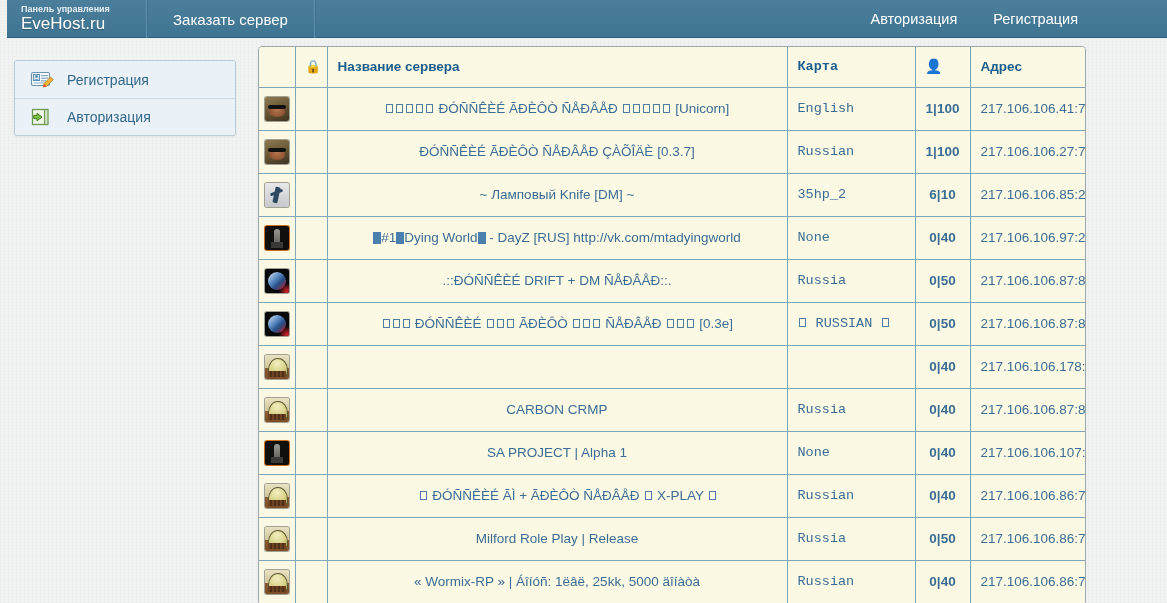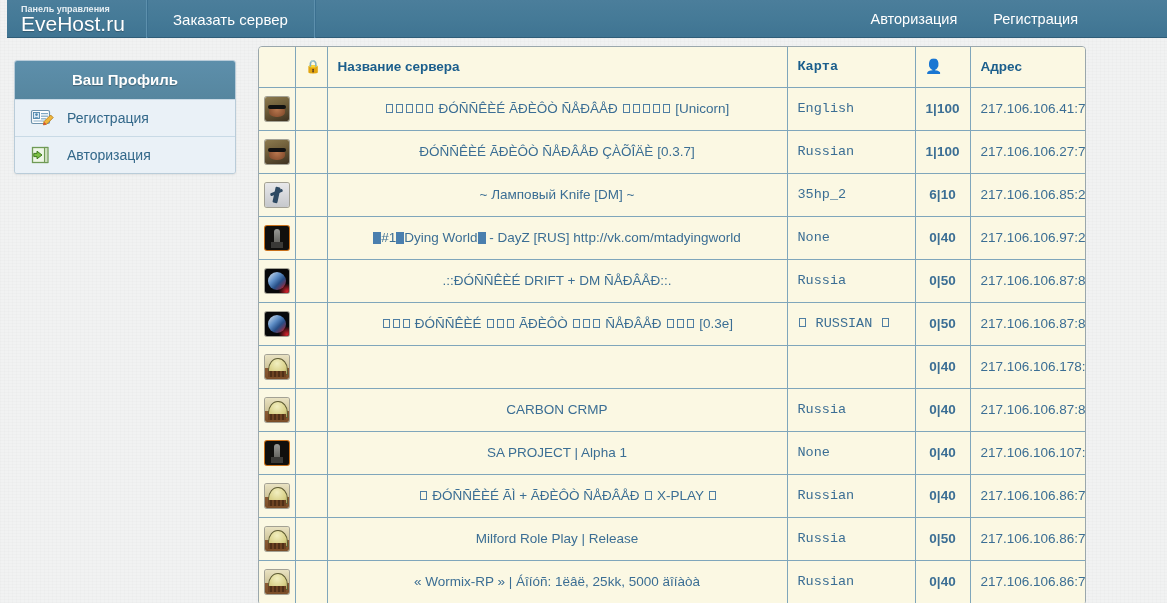--- a/index.html
+++ b/index.html
@@ -29,21 +29,21 @@
     display: flex; flex-direction: column; justify-content: center;
     padding-left: 14px;
     border-right: 1px solid #5d90ad;
     box-shadow: 1px 0 0 #3b7090;
   }
   .brand-top {
     color: #e6eef3; font-size: 9px; font-weight: bold;
     line-height: 10px; letter-spacing: 0px; white-space: nowrap;
   }
   .brand-main {
-    color: #ffffff; font-size: 21px; font-weight: normal;
+    color: #ffffff; font-size: 17px; font-weight: normal;
     line-height: 22px; white-space: nowrap; margin-top: -1px;
     text-shadow: 0 1px 1px rgba(0,0,0,0.25);
   }
   .nav-item {
     display: flex; align-items: center; justify-content: center;
     color: #ffffff; font-size: 15px; white-space: nowrap;
     padding: 8px 26px; height: 38px;
     cursor: pointer;
   }
   .nav-item.bordered {
@@ -218,21 +218,20 @@
     <div class="brand-main">EveHost.ru</div>
   </div>
   <div class="nav-item bordered">Заказать сервер</div>
   <div class="nav-right">
     <div class="nav-item">Авторизация</div>
     <div class="nav-item">Регистрация</div>
   </div>
 </div>
 
 <div class="sidebar">
-  <div class="sidebar-title">Ваш Профиль</div>
 
   <div class="side-item">
     <span class="side-icon">
       <svg width="24" height="20" viewBox="0 0 24 20">
         <rect x="1.5" y="2.5" width="18" height="13" rx="1.5" fill="#fdfdfd" stroke="#6f93ad" stroke-width="1.2"></rect>
         <rect x="3.5" y="4.5" width="6" height="6" fill="#dbeaf5" stroke="#4f86ab" stroke-width="0.9"></rect>
         <circle cx="6.5" cy="6.6" r="1.3" fill="#4f86ab"></circle>
         <path d="M4.3 10.2c.4-1.4 3.9-1.4 4.4 0z" fill="#4f86ab"></path>
         <rect x="11" y="5" width="7" height="1.2" fill="#7fa8c4"></rect>
         <rect x="11" y="7.6" width="7" height="1.2" fill="#7fa8c4"></rect>

